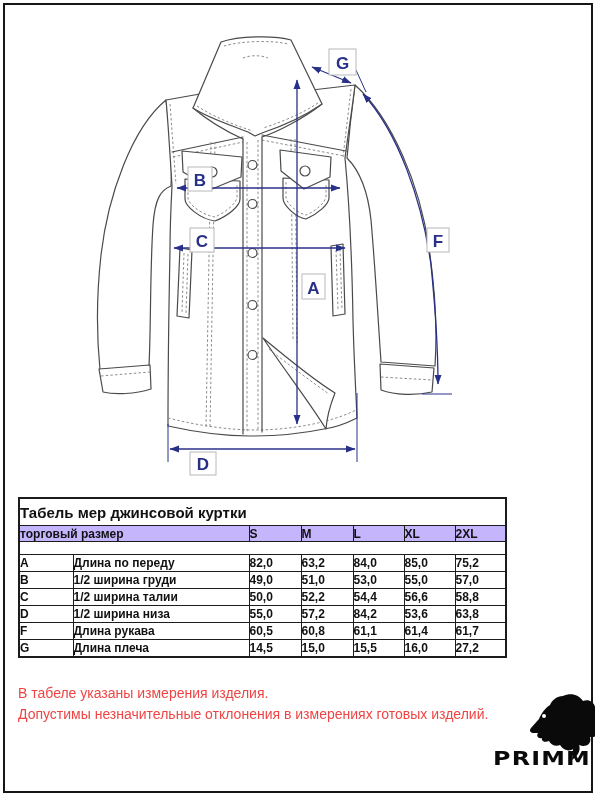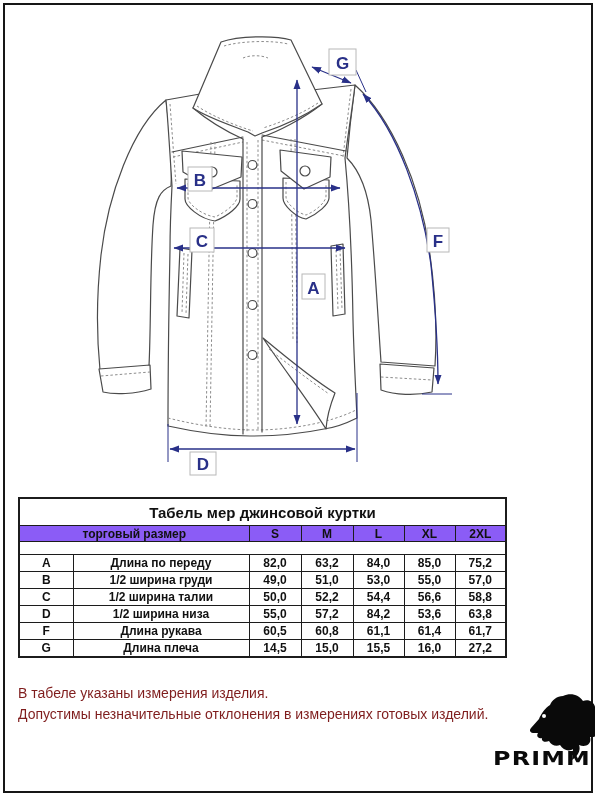--- a/index.html
+++ b/index.html
@@ -22,29 +22,29 @@
   .lblbox{fill:#ffffff;stroke:#b8b8b8;stroke-width:1;}
   .lblt{fill:#293088;font-family:"Liberation Sans",sans-serif;font-size:17px;font-weight:bold;text-anchor:middle;}
 
   
   .size-table{
     position:absolute;left:18px;top:497px;width:487px;
     border-collapse:collapse;table-layout:fixed;
     border:2px solid #1c1c1c;
   }
   .size-table td{
-    border:1px solid #1c1c1c;text-align:center;vertical-align:middle;
+    border:1px solid #1c1c1c;text-align:left;vertical-align:middle;
     font-weight:bold;font-size:12px;color:#111;padding:0;height:16px;
     overflow:hidden;white-space:nowrap;
   }
   .title-row td{font-size:15px;height:26px;}
-  .head-row td{background:#8b5cf6;height:15px;}
+  .head-row td{background:#c4b5fd;height:15px;}
   .spacer-row td{height:12px;border-left:2px solid #1c1c1c;border-right:2px solid #1c1c1c;}
 
-  .notes{position:absolute;left:18px;top:683px;font-size:14px;color:#7f1d1d;line-height:21px;}
+  .notes{position:absolute;left:18px;top:683px;font-size:14px;color:#ef4444;line-height:21px;}
 
   .logo{position:absolute;left:489px;top:688px;}
   .wordmark{font-family:"DejaVu Sans",sans-serif;font-weight:900;font-size:20px;fill:#0a0a0a;text-anchor:middle;letter-spacing:1px;}
 </style>
 </head>
 <body>
 
 <div class="frame"></div>
 
 <svg class="diagram" width="600" height="495" viewBox="0 0 600 495">

